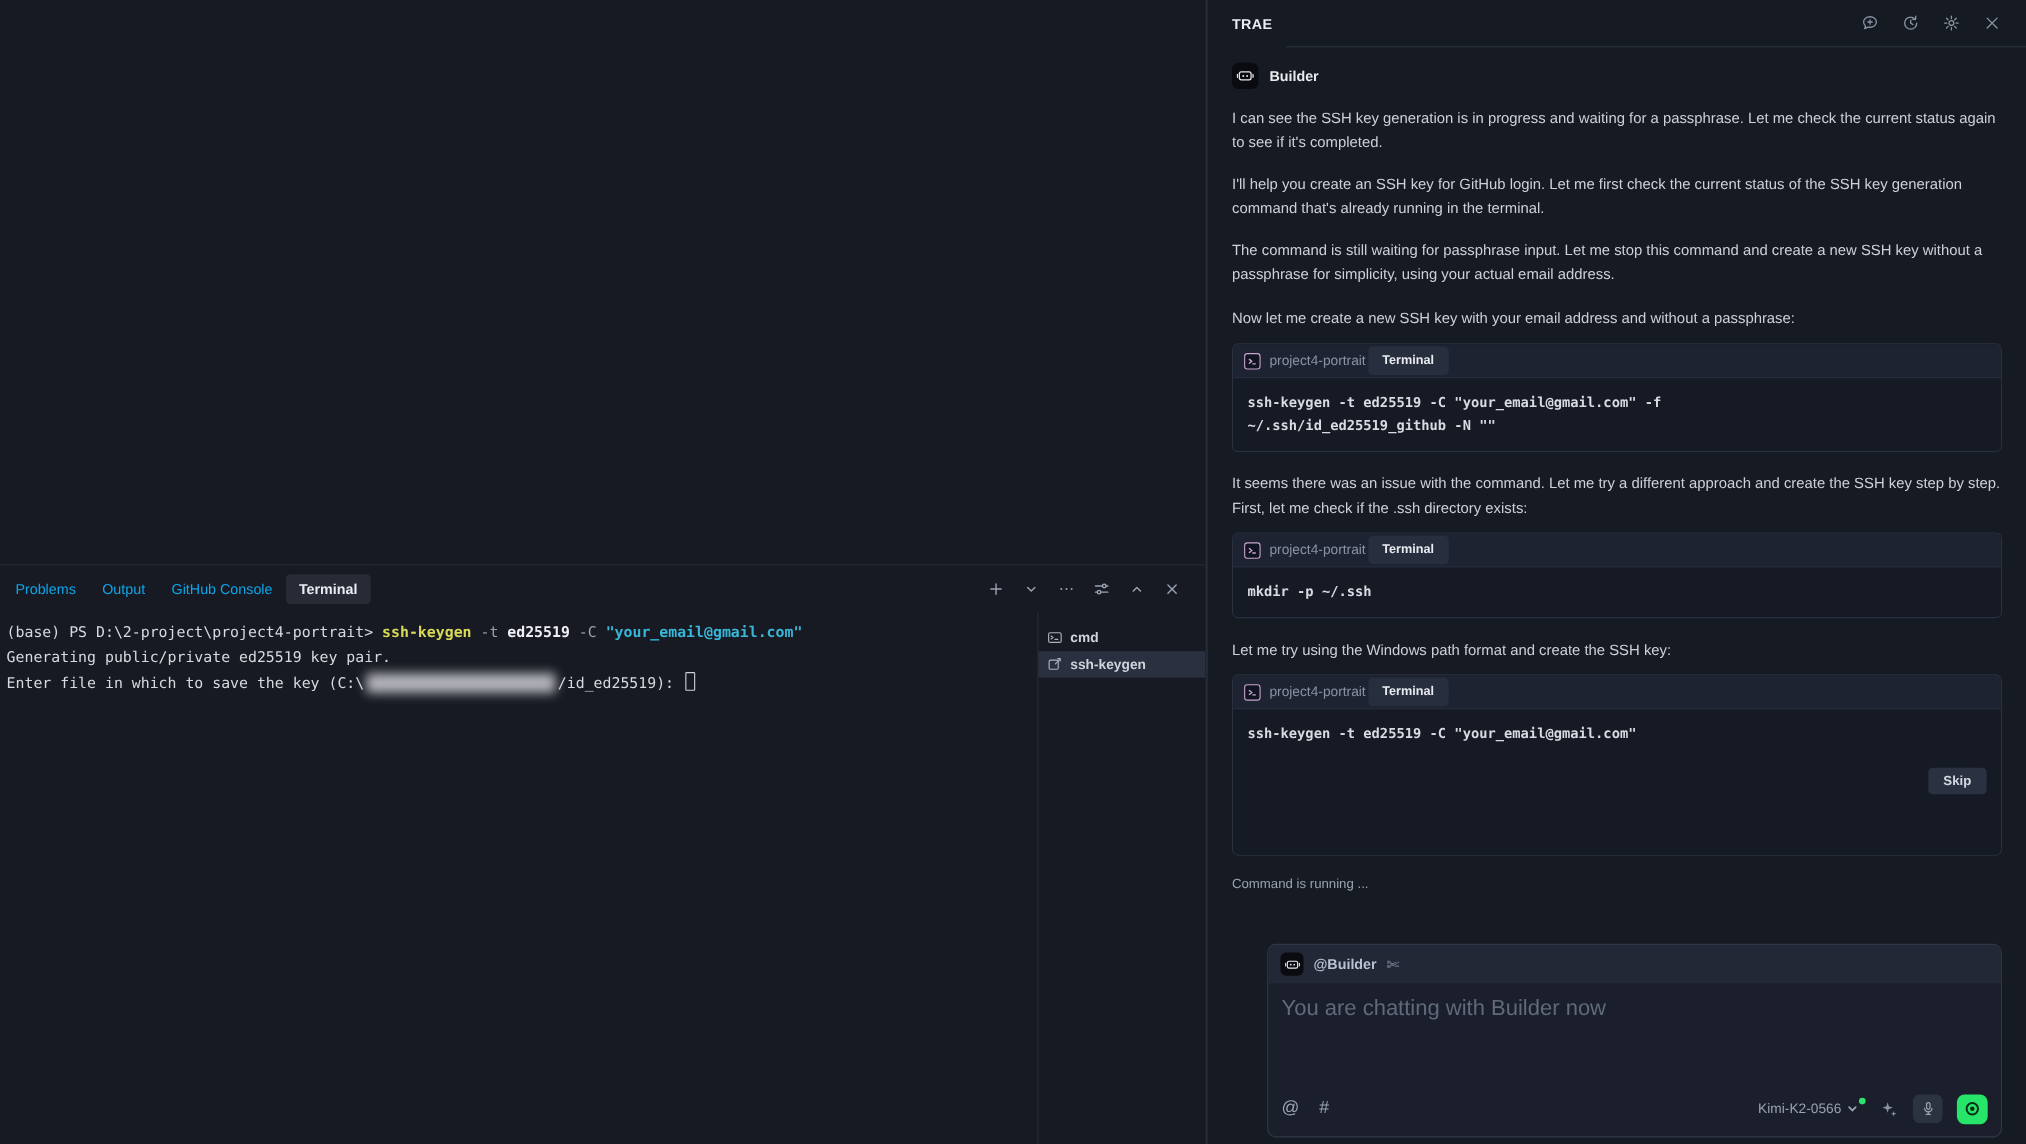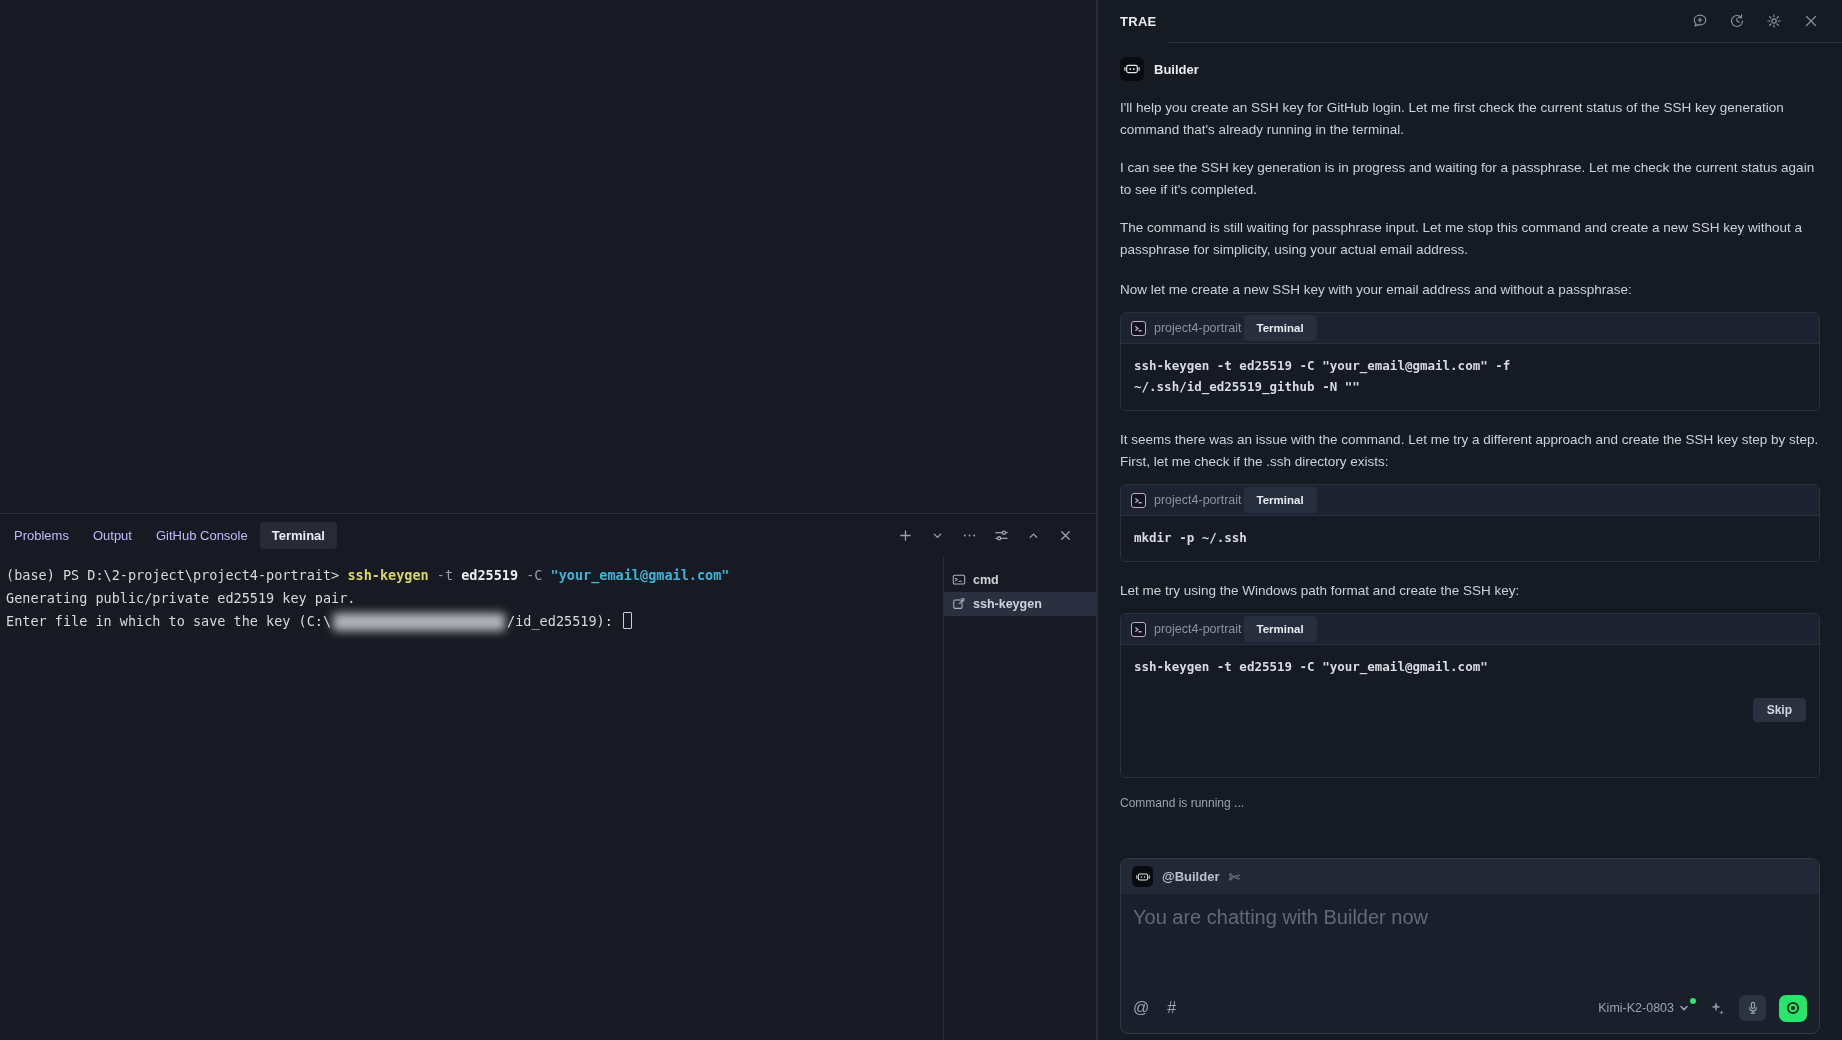--- a/index.html
+++ b/index.html
@@ -9,21 +9,21 @@
 
   
   .editor-area { position:absolute; left:0; top:0; width:1096px; height:513px; background:#171a22; }
   .edge-mark { position:absolute; left:0; width:3px; border-radius:1px; }
   .edge-mark.m1 { top:752px; height:13px; background:#18a9cf; }
   .edge-mark.m2 { top:797px; height:13px; background:#0f7f9d; }
 
   
   .terminal-panel { position:absolute; left:0; top:513px; width:1096px; height:527px; background:#171a22; border-top:1px solid #262c38; display:flex; flex-direction:column; }
   .tab-bar { height:42px; display:flex; align-items:center; padding:0 6px 0 2px; flex-shrink:0; }
-  .tab { font-size:13px; color:#c4b5fd; padding:6px 12px; border-radius:4px; cursor:default; }
+  .tab { font-size:13px; color:#0ea5e9; padding:6px 12px; border-radius:4px; cursor:default; }
   .tab.active { color:#e8ebf1; background:#262b36; font-weight:700; }
   .tab-toolbar { margin-left:auto; display:flex; align-items:center; gap:14px; padding-right:16px; }
   .tbtn { width:18px; height:18px; display:flex; align-items:center; justify-content:center; color:#9aa3b1; }
   .tbtn svg { width:15px; height:15px; stroke:#9aa3b1; fill:none; stroke-width:1.4; stroke-linecap:round; stroke-linejoin:round; }
   .term-body { flex:1; display:flex; min-height:0; }
   .term-output { flex:1; padding:8px 6px; font-family:"DejaVu Sans Mono", monospace; font-size:13.5px; line-height:23px; color:#d6d9de; white-space:pre-wrap; }
   .t-plain { color:#d6d9de; }
   .t-command { color:#d9d957; font-weight:700; }
   .t-flag { color:#98a0ac; }
   .t-arg { color:#eef0f4; font-weight:700; }
@@ -59,21 +59,21 @@
   .card-term-icon svg { width:9px; height:9px; stroke:#c9a3cf; fill:none; stroke-width:1.4; stroke-linecap:round; }
   .card-project { font-size:12.5px; color:#8a93a3; }
   .card-badge { margin-left:auto; align-self:stretch; display:flex; align-items:center; background:#272e3d; padding:0 13px; font-size:11.5px; font-weight:700; color:#e8ebf0; border-radius:4px; margin:2px; }
   .card-body { background:#151a25; padding:11px 13px 13px; font-family:"DejaVu Sans Mono", monospace; font-size:12.5px; line-height:21px; color:#d8dbe1; font-weight:700; white-space:pre-wrap; }
   .skip-row { display:flex; justify-content:flex-end; }
   .skip-btn { background:#2a3140; color:#d4d8df; font-size:12px; font-weight:700; padding:5px 14px; border-radius:4px; border:none; font-family:"Liberation Sans", sans-serif; }
 
   .status-text { font-size:12px; color:#9aa3af; margin-top:18px; }
   .chat-spacer { flex:1; min-height:10px; }
 
-  .input-box { border:1px solid #303848; border-radius:8px; background:#1a1f2b; margin-bottom:6px; flex-shrink:0; overflow:hidden; }
+  .input-box { border:1px solid #303848; border-radius:8px; background:#1a1f2b; margin-bottom:6px; flex-shrink:0; overflow:hidden;margin-left:32px; }
   .input-header { height:35px; background:#222836; display:flex; align-items:center; gap:9px; padding:0 11px; }
   .mini-avatar { width:21px; height:21px; background:#090b10; border-radius:5px; display:flex; align-items:center; justify-content:center; }
   .mini-avatar svg { width:14px; height:14px; stroke:#e8eaee; fill:none; stroke-width:1.3; stroke-linecap:round; }
   .mention-label { font-size:13px; font-weight:700; color:#b9c2d0; }
   .scissors { color:#8a93a3; font-size:14px; }
   .input-body { height:95px; padding:12px; }
   .placeholder { font-size:20px; color:#606a7a; }
   .input-footer { height:44px; display:flex; align-items:center; padding:0 12px 6px; gap:18px; }
   .glyph-btn { font-size:16px; color:#9aa3b0; font-weight:400; line-height:1; }
   .footer-right { margin-left:auto; display:flex; align-items:center; gap:13px; }
@@ -203,22 +203,22 @@
         <svg viewBox="0 0 18 18">
             <rect x="3" y="5" width="12" height="8" rx="2"></rect>
             <circle cx="7" cy="9" r="1" fill="#e8eaee" stroke="none"></circle>
             <circle cx="11" cy="9" r="1" fill="#e8eaee" stroke="none"></circle>
             <path d="M1 7.5v3M17 7.5v3"></path>
           </svg>
       </div>
       <div class="builder-name">Builder</div>
     </div>
 
+    <p class="chat-p">I can see the SSH key generation is in progress and waiting for a passphrase. Let me check the current status again to see if it's completed.</p>
     <p class="chat-p">I'll help you create an SSH key for GitHub login. Let me first check the current status of the SSH key generation command that's already running in the terminal.</p>
-    <p class="chat-p">I can see the SSH key generation is in progress and waiting for a passphrase. Let me check the current status again to see if it's completed.</p>
     <p class="chat-p">The command is still waiting for passphrase input. Let me stop this command and create a new SSH key without a passphrase for simplicity, using your actual email address.</p>
 
     <p class="step-intro">Now let me create a new SSH key with your email address and without a passphrase:</p>
     <div class="term-card">
       <div class="card-header">
         <span class="card-term-icon">
             <svg viewBox="0 0 10 10">
               <path d="M2 3l2.4 2L2 7"></path>
               <path d="M5.5 7.5H8"></path>
             </svg>
@@ -282,21 +282,21 @@
         <span class="scissors">✄</span>
       </div>
       <div class="input-body">
         <span class="placeholder">You are chatting with Builder now</span>
       </div>
       <div class="input-footer">
         <span class="glyph-btn">@</span>
         <span class="glyph-btn">#</span>
         <div class="footer-right">
           <div class="model-select">
-            <span class="model-name">Kimi-K2-0803</span>
+            <span class="model-name">Kimi-K2-0566</span>
             <svg viewBox="0 0 10 10">
                 <path d="M2 3.5L5 6.5 8 3.5"></path>
               </svg>
             <span class="green-dot" style="background:#2ee56b"></span>
           </div>
           <div class="sparkle">
             <svg viewBox="0 0 16 16">
                 <path d="M7 2l1.1 3.6L11.7 7 8.1 8.1 7 11.7 5.9 8.1 2.3 7l3.6-1.4z"></path>
                 <path d="M12.5 10l.6 1.9 1.9.6-1.9.6-.6 1.9-.6-1.9-1.9-.6 1.9-.6z"></path>
               </svg>

